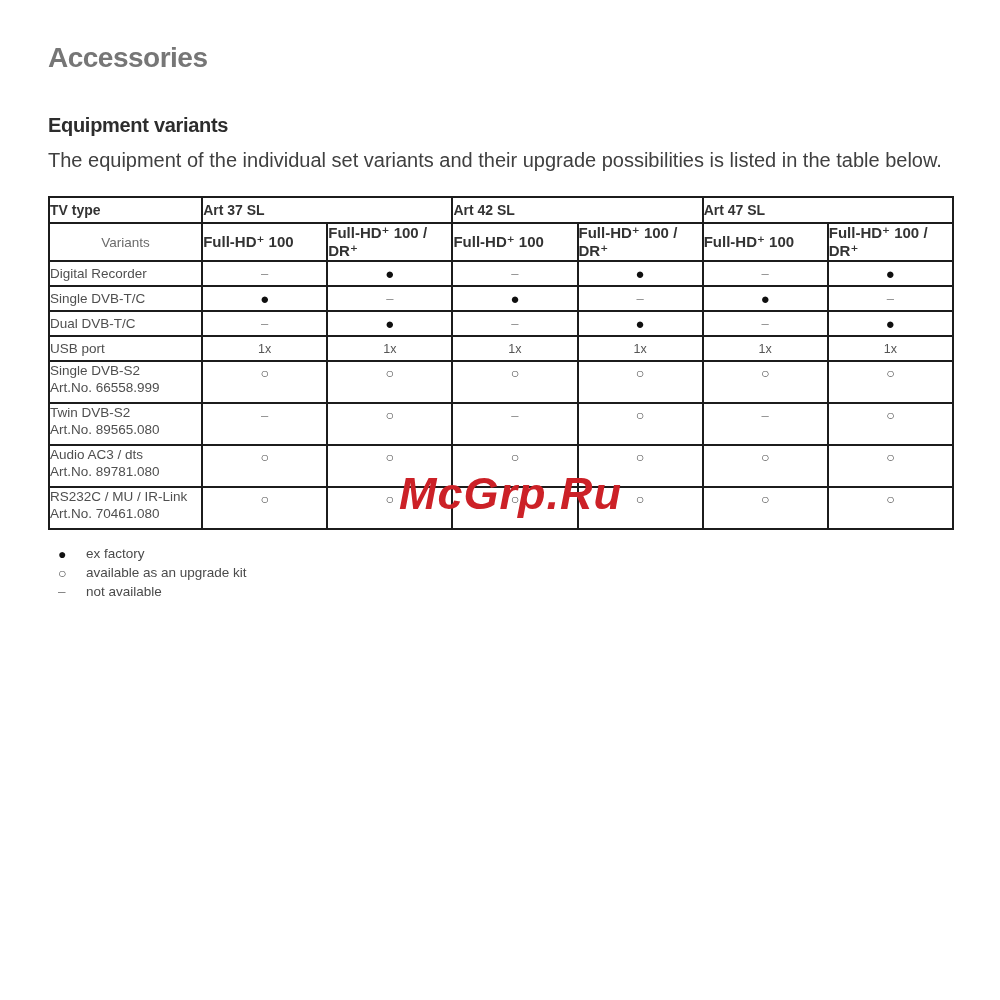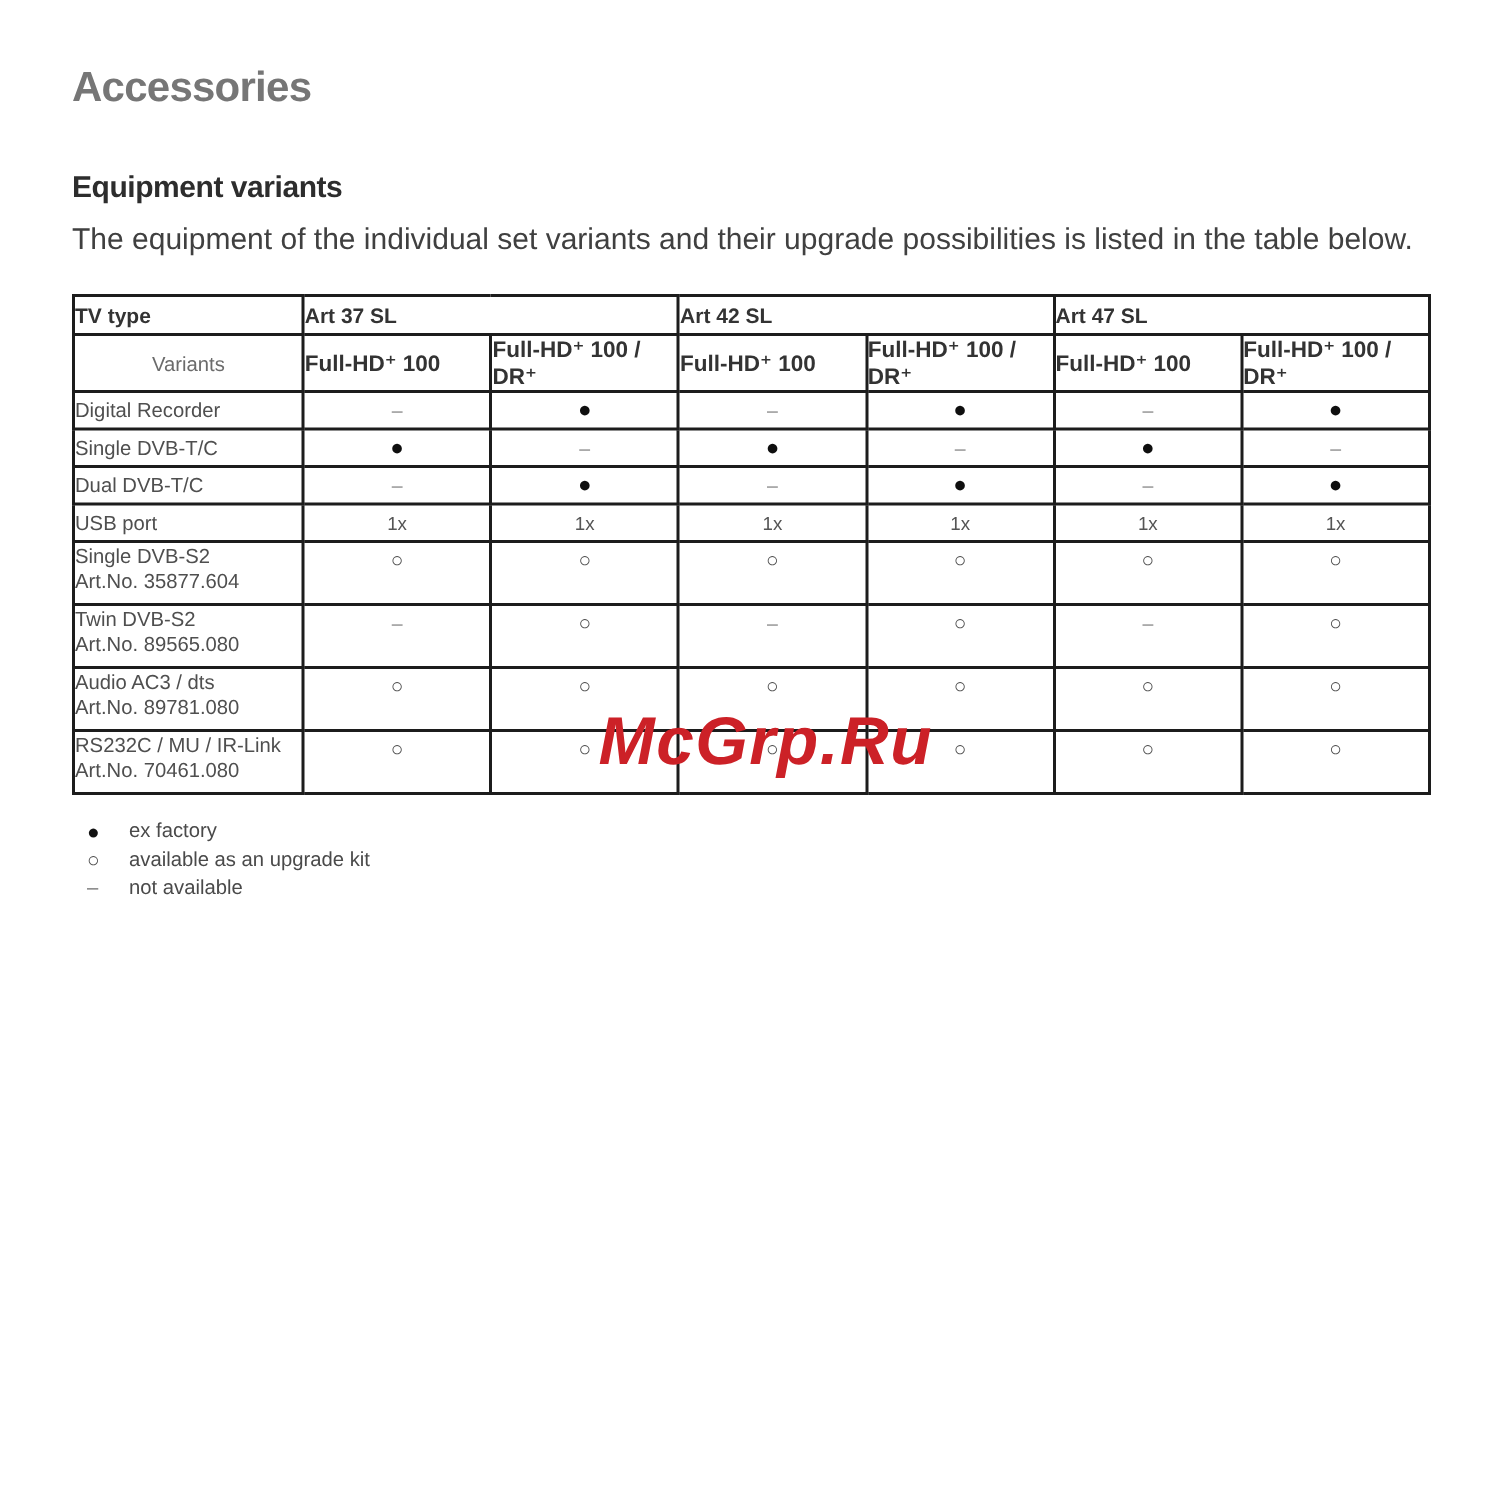--- a/index.html
+++ b/index.html
@@ -230,21 +230,21 @@
             <td class="val text">1x</td>
             <td class="val text">1x</td>
             <td class="val text">1x</td>
             <td class="val text">1x</td>
             <td class="val text">1x</td>
             <td class="val text">1x</td>
           </tr>
           <tr class="two-line">
             <td class="row-label">
               <div>Single DVB-S2</div>
-              <div>Art.No. 35877.604</div>
+              <div>Art.No. 66558.999</div>
             </td>
             <td class="val open">○</td>
             <td class="val open">○</td>
             <td class="val open">○</td>
             <td class="val open">○</td>
             <td class="val open">○</td>
             <td class="val open">○</td>
           </tr>
           <tr class="two-line">
             <td class="row-label">

